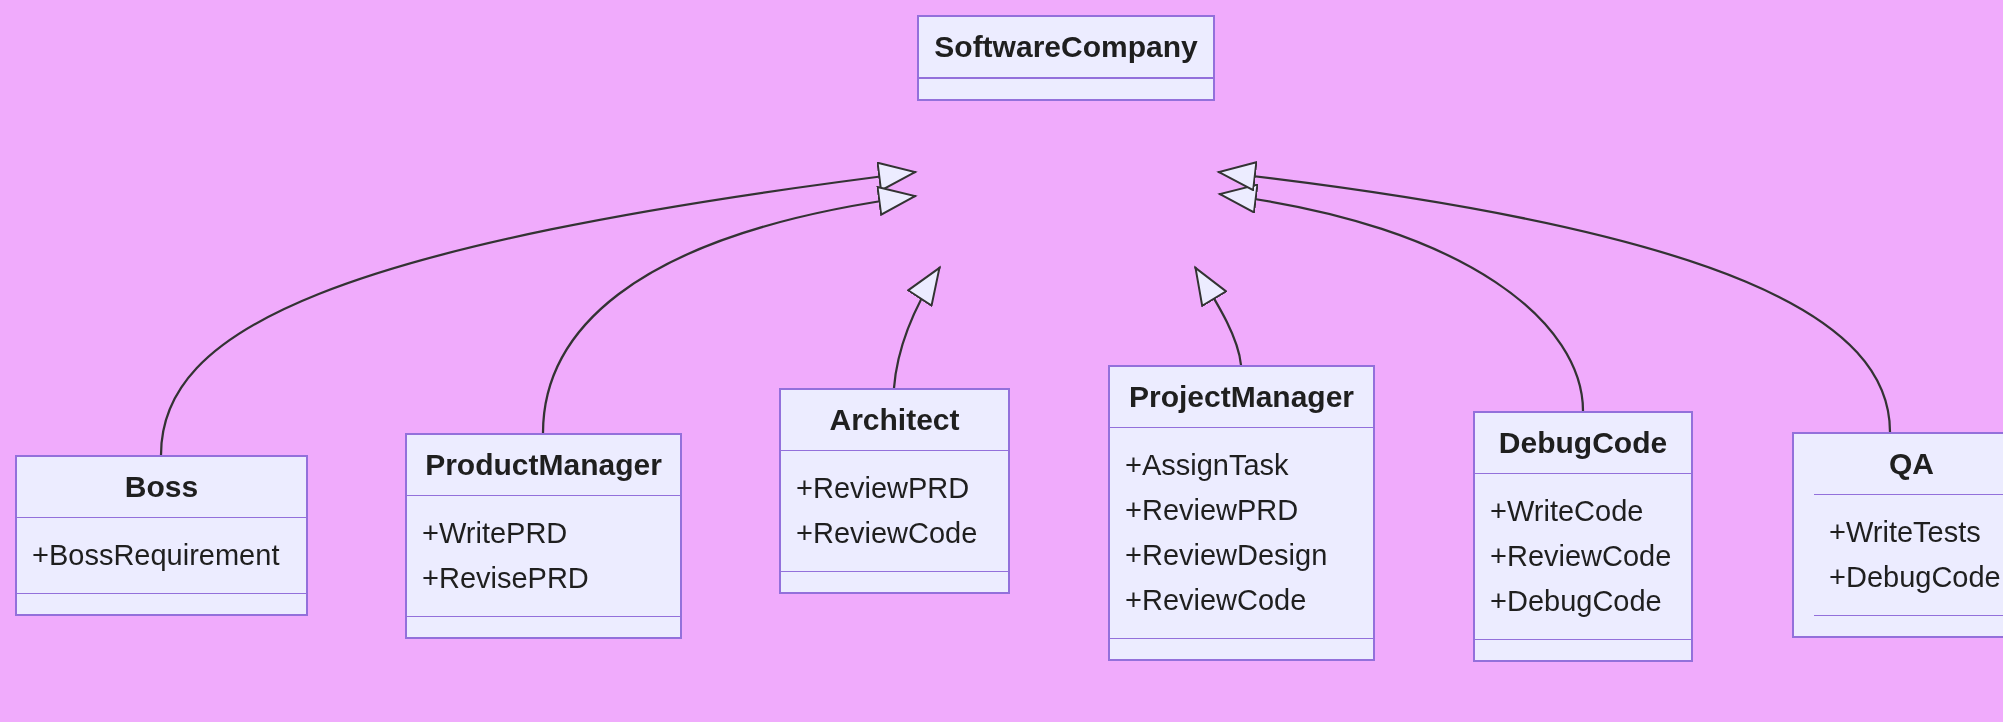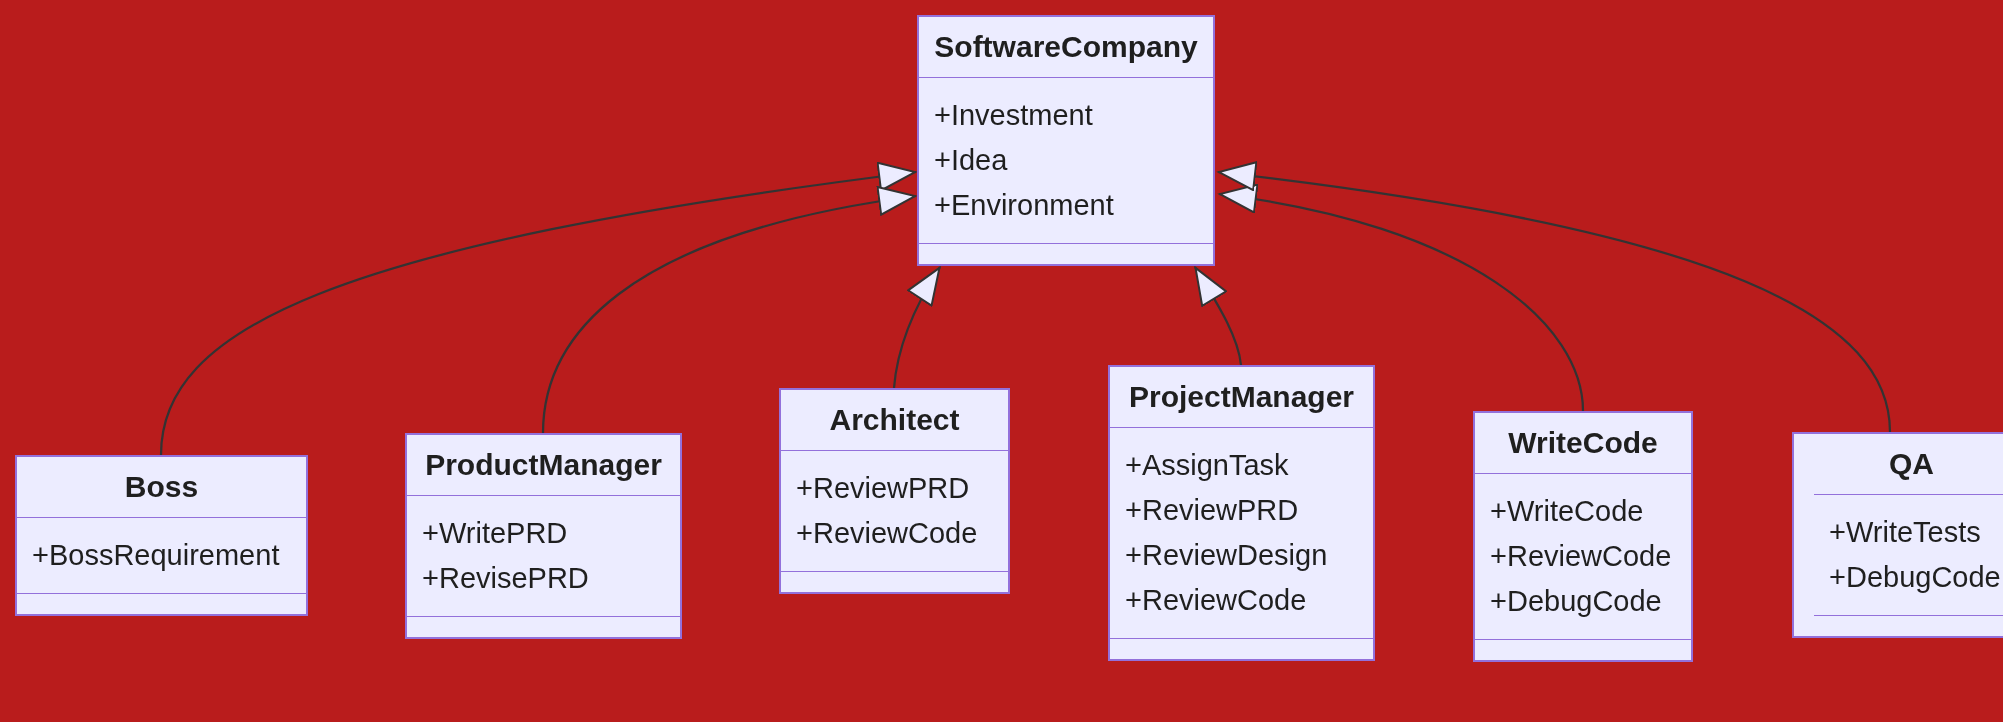--- a/index.html
+++ b/index.html
@@ -1,19 +1,19 @@
 <!DOCTYPE html>
 <html><head>
 <meta charset="utf-8">
 <style>
   html,body{margin:0;padding:0;background:#ffffff;}
   .canvas{
     position:relative;
     width:2003px;height:722px;
-    background:#b91c1c;
+    background:#f0abfc;
     font-family:"Liberation Sans", sans-serif;
     overflow:hidden;
   }
   .edges{position:absolute;left:0;top:0;width:2003px;height:722px;}
   .uml-class{
     position:absolute;
     background:#ECECFF;
     border:2px solid #9370DB;
     box-sizing:border-box;
     color:#1f1f1f;
@@ -59,25 +59,20 @@
     <path class="edge-path" d="M161,455 C161,330 330,245 916,172" marker-end="url(#hollow-triangle)"></path>
     <path class="edge-path" d="M543,433 C543,340 620,235 916,196" marker-end="url(#hollow-triangle)"></path>
     <path class="edge-path" d="M894,388 C897,350 912,310 940,267" marker-end="url(#hollow-triangle)"></path>
     <path class="edge-path" d="M1241,365 C1238,335 1215,300 1195,267" marker-end="url(#hollow-triangle)"></path>
     <path class="edge-path" d="M1583,411 C1583,325 1470,225 1219,194" marker-end="url(#hollow-triangle)"></path>
     <path class="edge-path" d="M1890,432 C1890,320 1730,230 1218,172" marker-end="url(#hollow-triangle)"></path>
   </svg>
 
   <div class="uml-class" id="cls-software-company">
     <div class="uml-title">SoftwareCompany</div>
-    <div class="uml-attrs">
-      <div class="uml-attr">+Investment</div>
-      <div class="uml-attr">+Idea</div>
-      <div class="uml-attr">+Environment</div>
-    </div>
     <div class="uml-methods"></div>
   </div>
 
   <div class="uml-class" id="cls-boss">
     <div class="uml-title">Boss</div>
     <div class="uml-attrs">
       <div class="uml-attr">+BossRequirement</div>
     </div>
     <div class="uml-methods"></div>
   </div>
@@ -105,21 +100,21 @@
     <div class="uml-attrs">
       <div class="uml-attr">+AssignTask</div>
       <div class="uml-attr">+ReviewPRD</div>
       <div class="uml-attr">+ReviewDesign</div>
       <div class="uml-attr">+ReviewCode</div>
     </div>
     <div class="uml-methods"></div>
   </div>
 
   <div class="uml-class" id="cls-engineer">
-    <div class="uml-title">WriteCode</div>
+    <div class="uml-title">DebugCode</div>
     <div class="uml-attrs">
       <div class="uml-attr">+WriteCode</div>
       <div class="uml-attr">+ReviewCode</div>
       <div class="uml-attr">+DebugCode</div>
     </div>
     <div class="uml-methods"></div>
   </div>
 
   <div class="uml-class" id="cls-qa">
     <div class="uml-title">QA</div>

